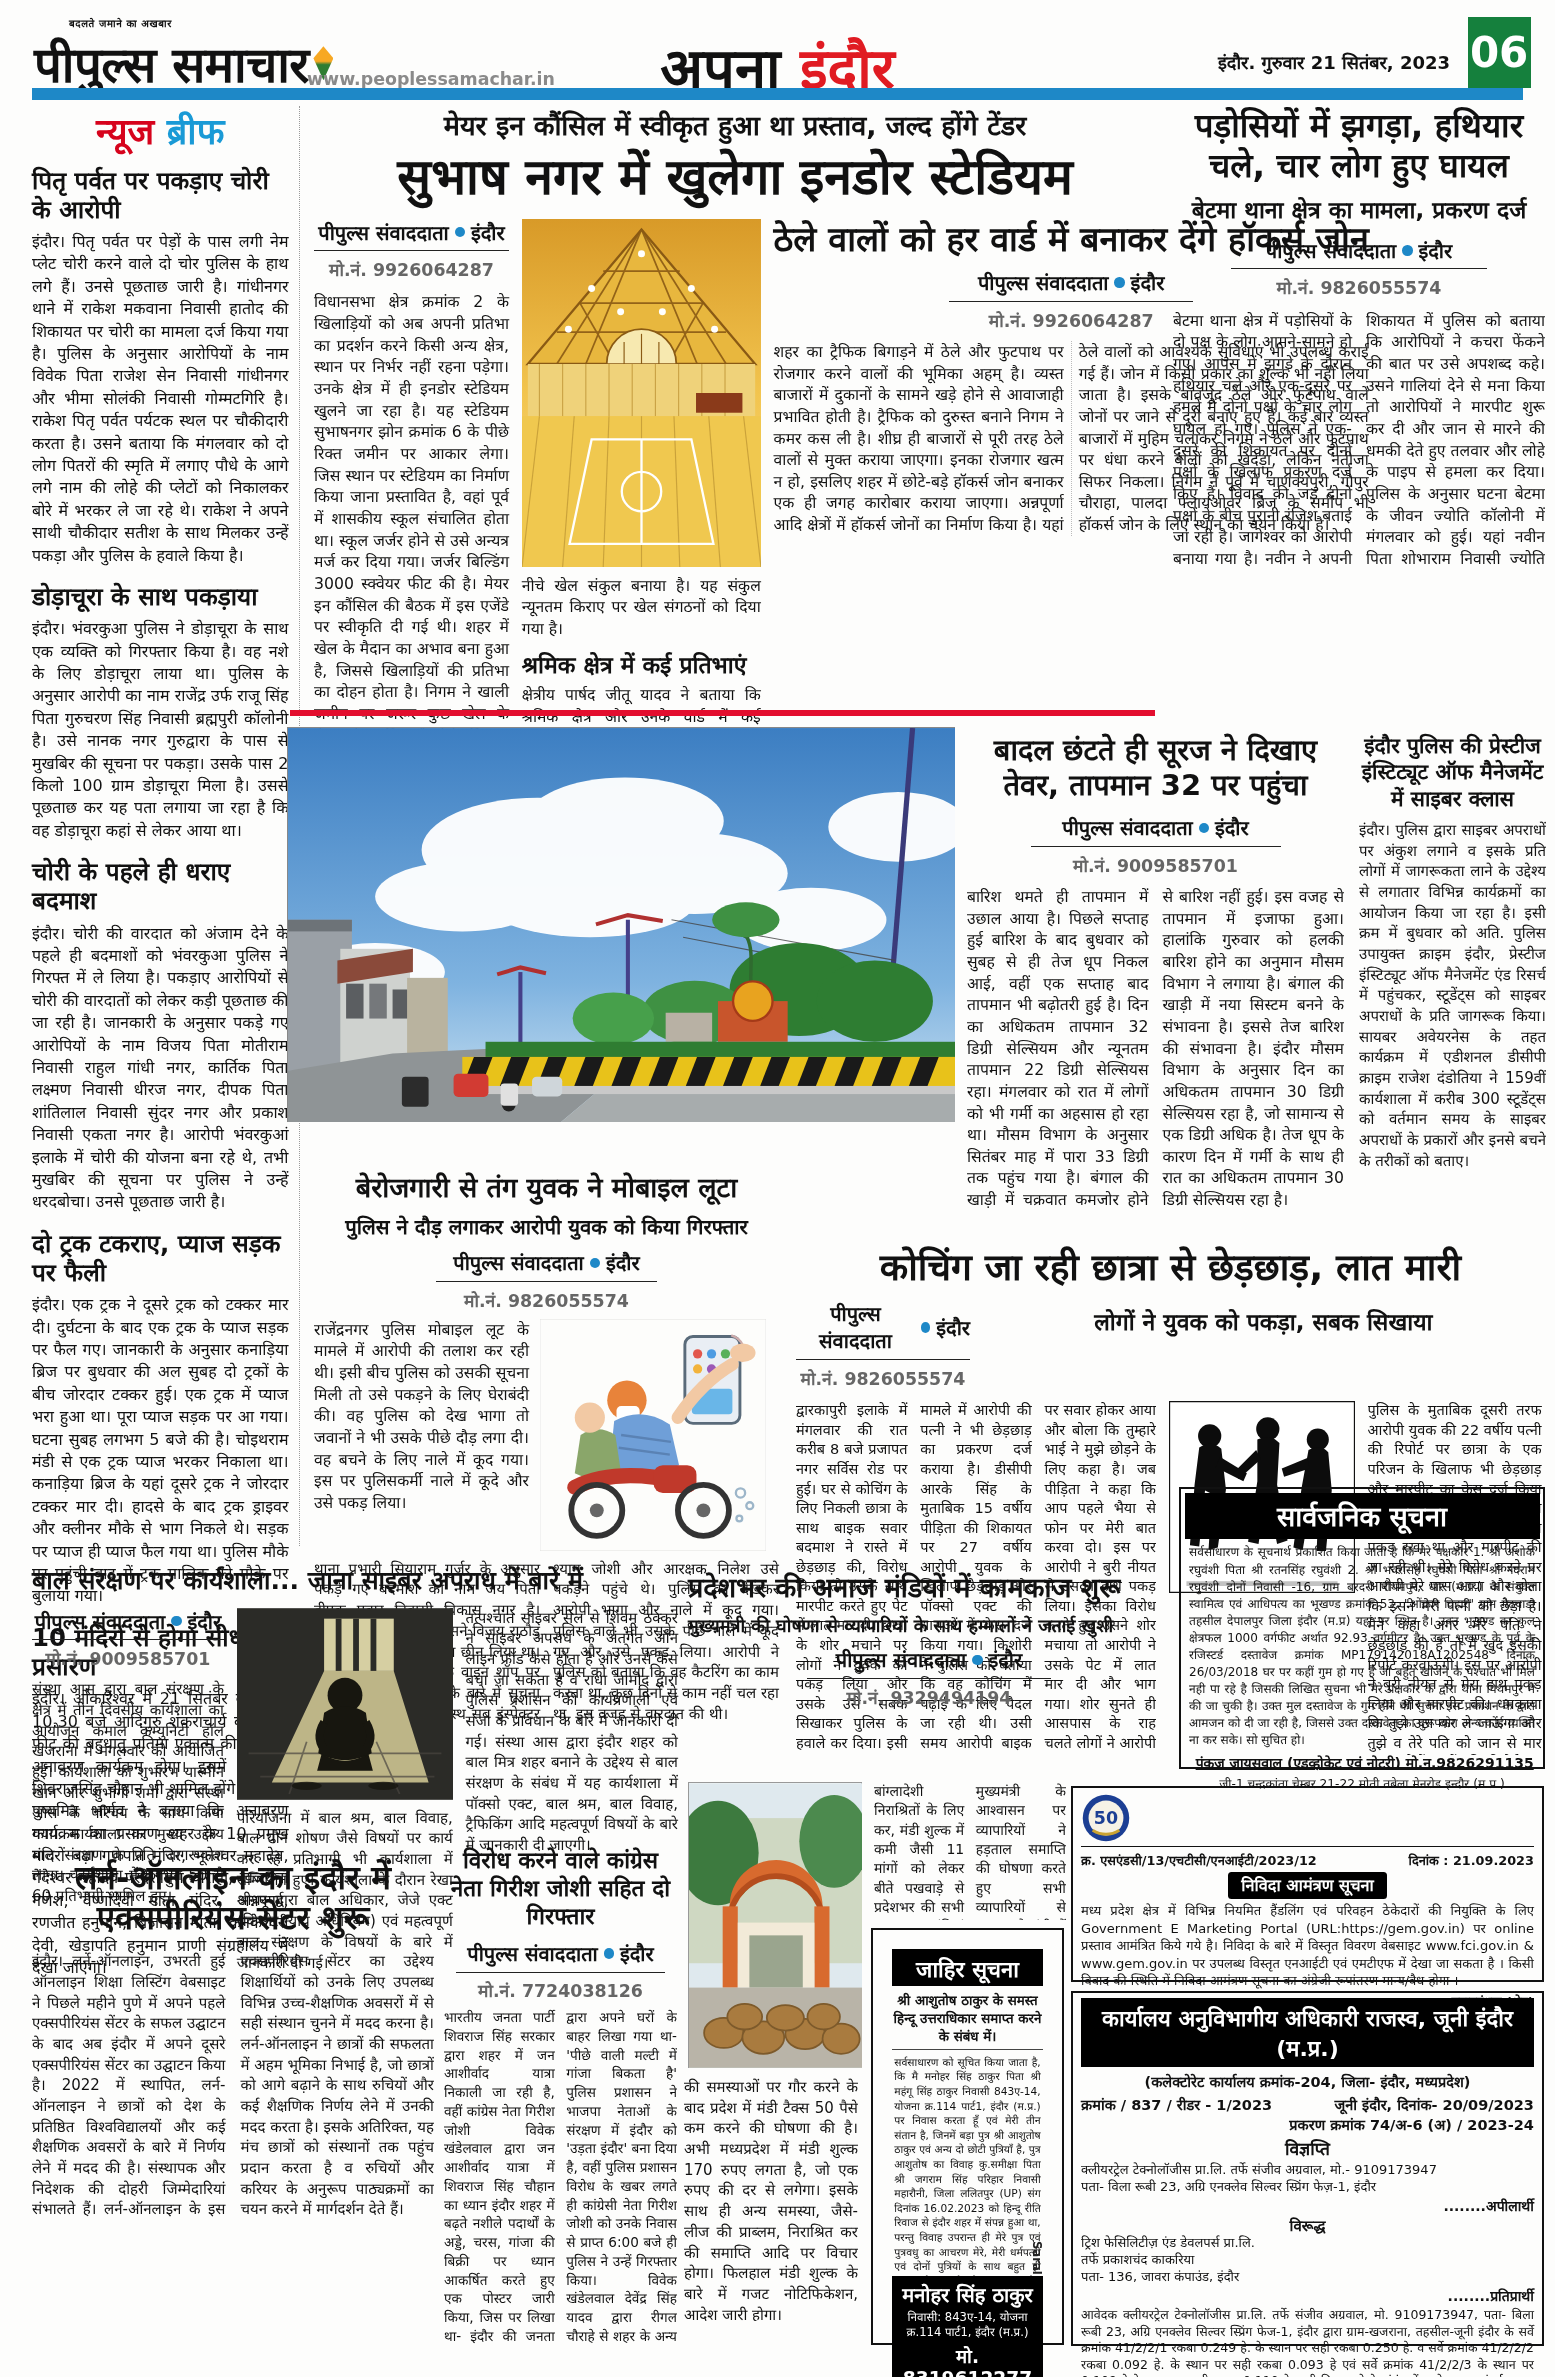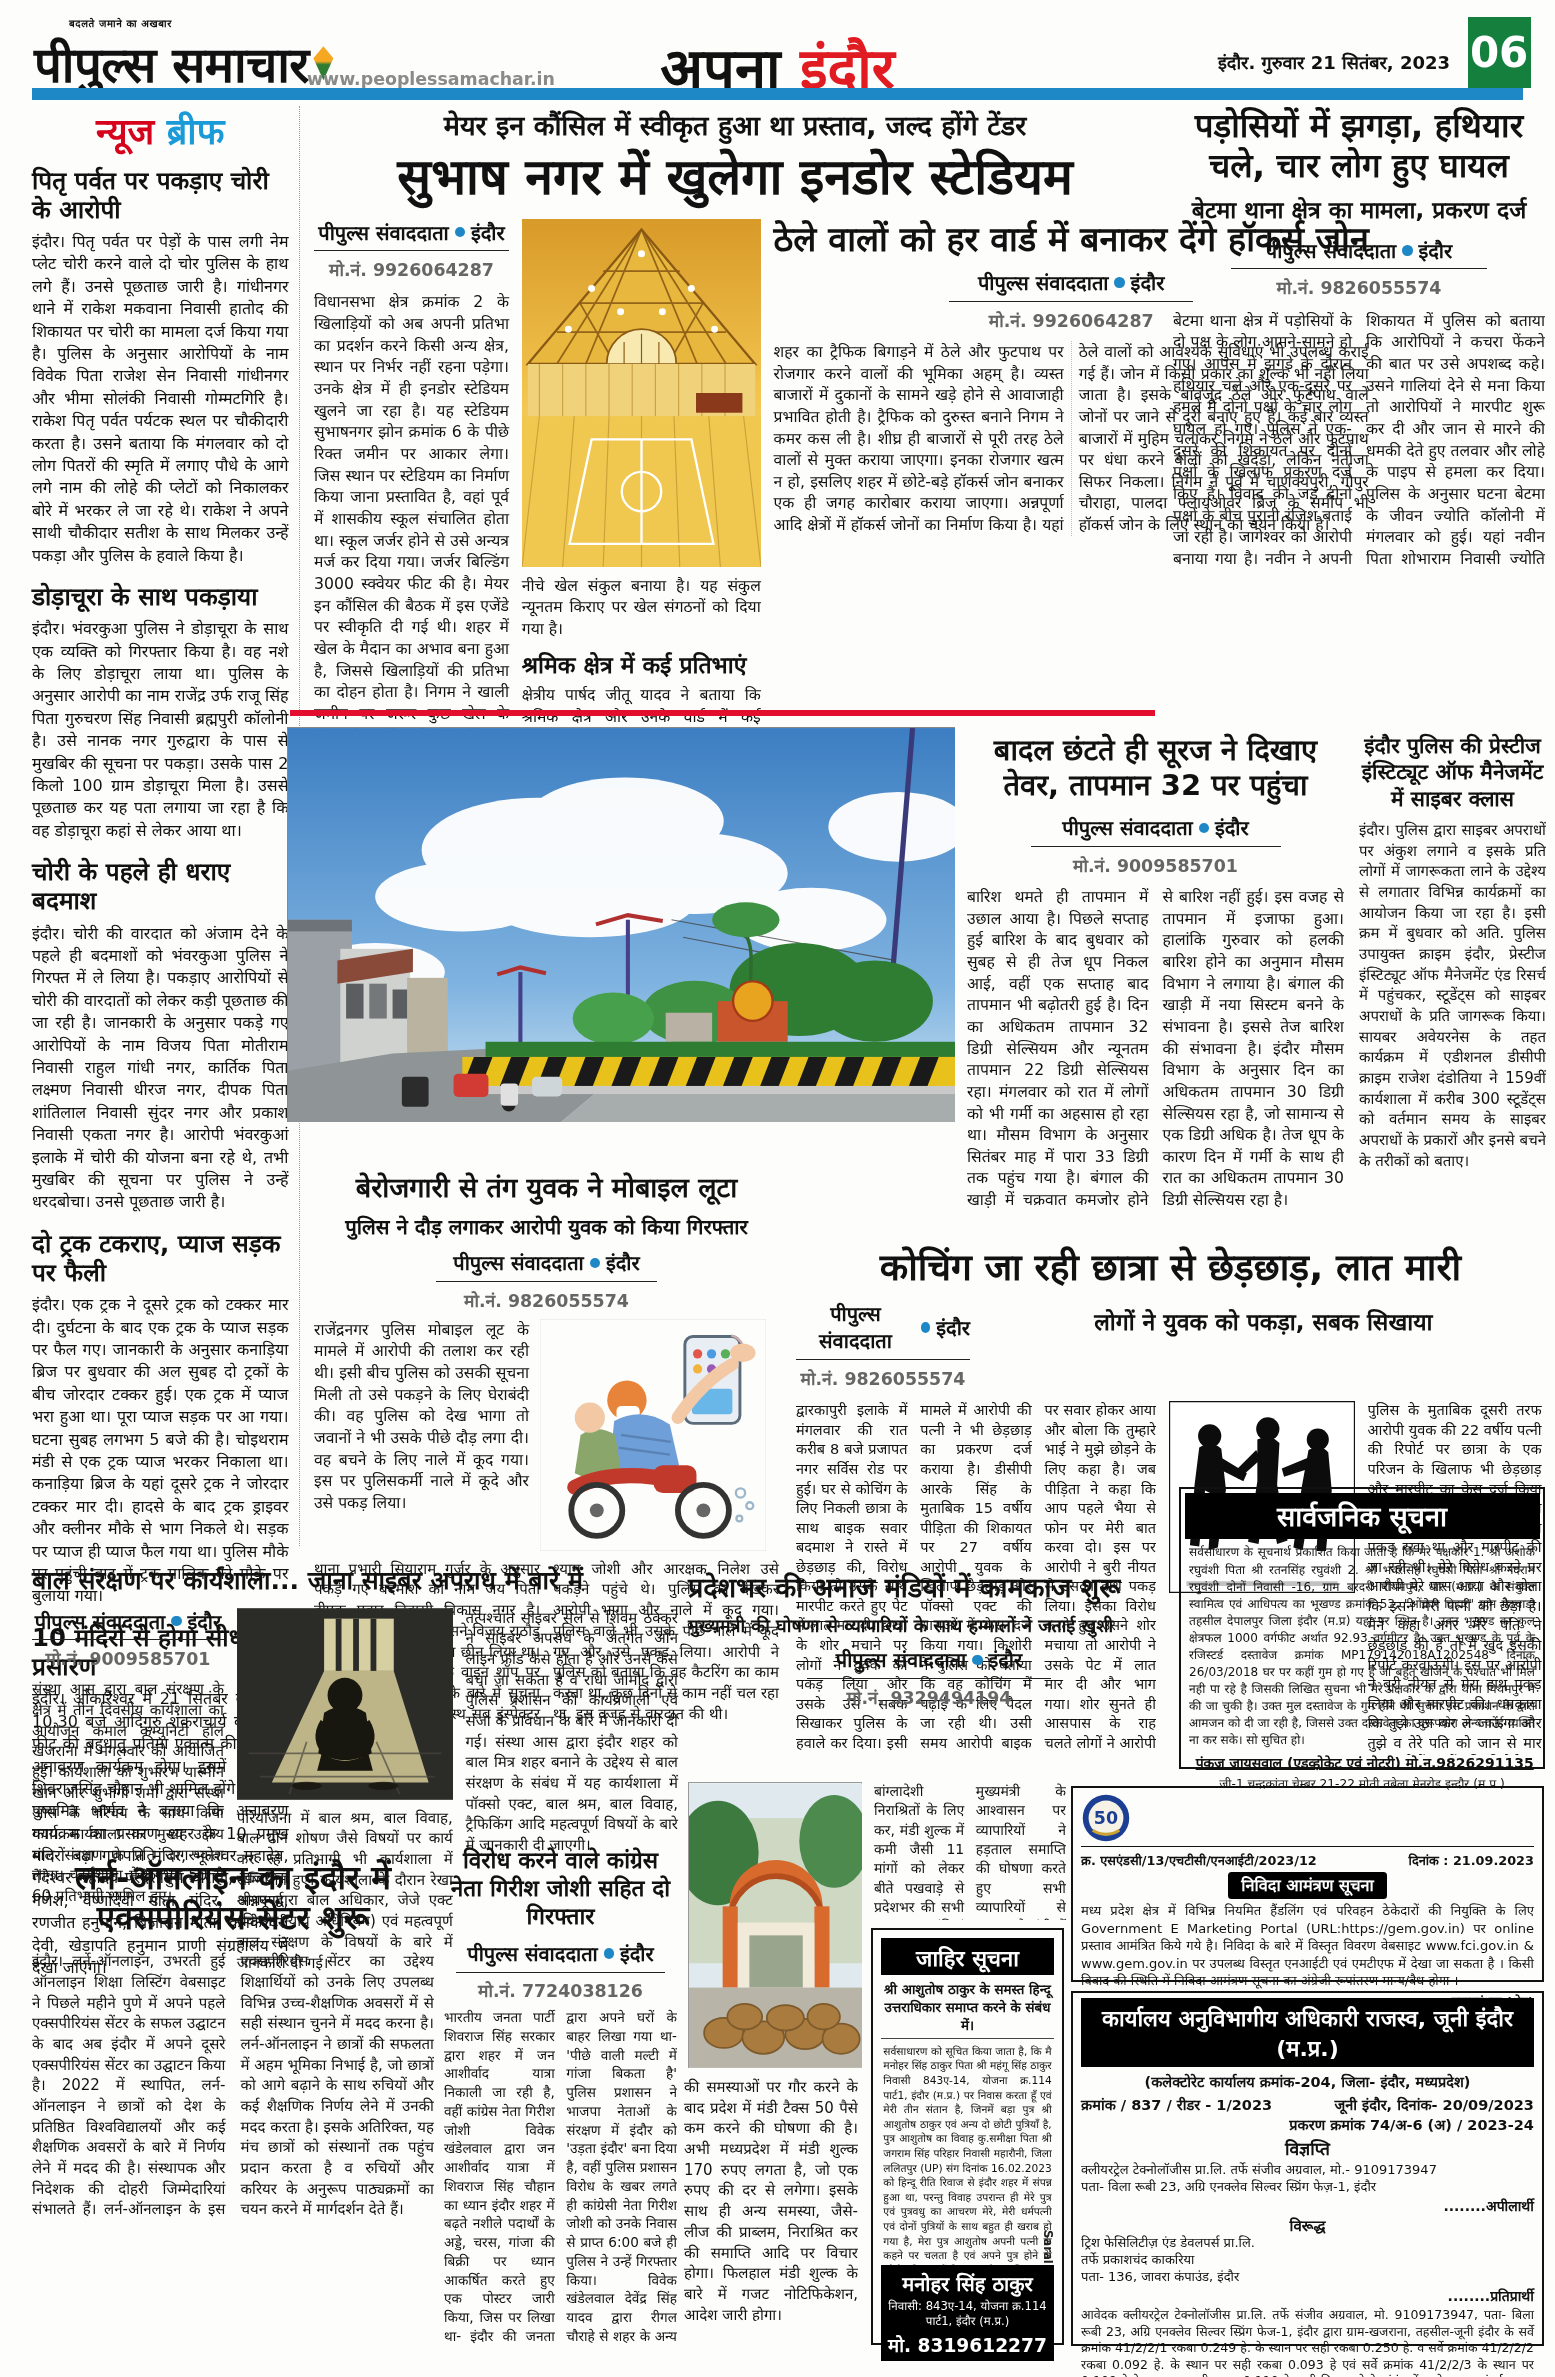--- a/index.html
+++ b/index.html
@@ -121,21 +121,21 @@
   .fci-top { display:flex; gap:8.1px; align-items:center; border-bottom:1.7px solid #111; padding-bottom:3.5px; }
   .fci-head { flex:1; }
   .fci-org { font-size:28px; font-weight:800; text-align:center; line-height:1; }
   .fci-addr { font-size:12.8px; font-weight:bold; text-align:center; line-height:1.25; }
   .fci-ref-row { display:flex; justify-content:space-between; font-size:12.8px; font-weight:bold; padding:3.5px 0; }
   .fci-pill { background:#000; color:#fff; display:table; margin:0 auto 3.5px; font-size:16.3px; font-weight:800; padding:2.3px 12.8px; border-radius:3.5px; }
   .fci-body { font-size:13px; line-height:1.35; text-align:justify; }
   .fci-sign { text-align:right; font-size:12.8px; font-weight:800; margin-top:2.3px; }
 
   
-  #jahir { left:871px; top:1928px; width:193px; height:417px; border:2.3px solid #111; padding:8px; }
+  #jahir { left:871px; top:1928px; width:193px; height:417px; border:2.3px solid #111; padding:19px; }
   #jahir .jh-title { background:#000; color:#fff; text-align:center; font-size:22px; font-weight:800; padding:3.5px 0; }
   #jahir .jh-sub { font-size:13.4px; font-weight:800; text-align:center; padding:4.6px 1.2px; border-bottom:1.2px solid #444; }
   #jahir .jh-body { font-size:10.6px; line-height:1.38; text-align:justify; padding:4.6px 2.3px; height:226px; overflow:hidden; }
   .jh-footer { background:#000; color:#fff; text-align:center; padding:4.6px 2.3px; position:relative; }
   .jh-name { font-size:20px; font-weight:800; }
   .jh-addr { font-size:11.6px; line-height:1.3; margin-top:2.3px; }
   .jh-phone { font-size:18.6px; font-weight:800; margin-top:2.3px; }
   .jh-side { position:absolute; right:-1.2px; top:-35px; color:#222; font-size:11.6px; font-weight:bold; writing-mode:vertical-rl; }
 
   

